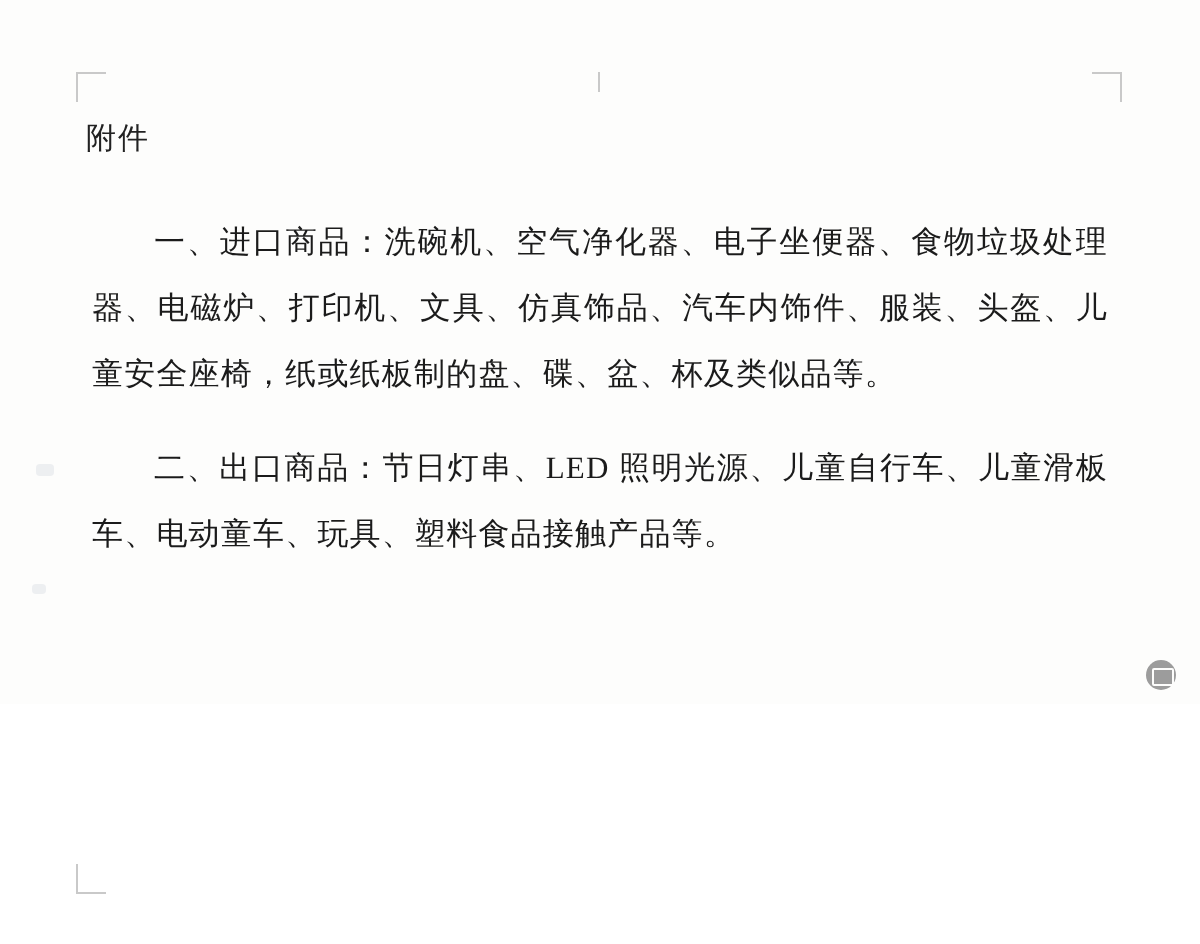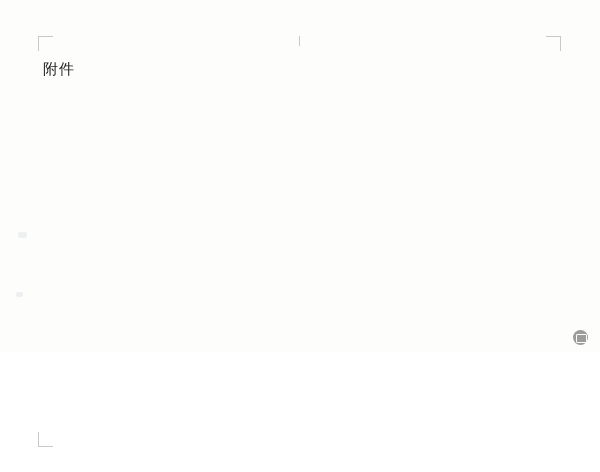--- a/index.html
+++ b/index.html
@@ -154,21 +154,23 @@
   <div class="artifact a1"></div>
   <div class="artifact a2"></div>
 
   <div class="doc-body">
 
     <div class="attach-label">附件</div>
 
     <div class="doc-title">
     </div>
 
+    <p class="para">一、进口商品：洗碗机、空气净化器、电子坐便器、食物垃圾处理器、电磁炉、打印机、文具、仿真饰品、汽车内饰件、服装、头盔、儿童安全座椅，纸或纸板制的盘、碟、盆、杯及类似品等。</p>
 
+    <p class="para">二、出口商品：节日灯串、LED 照明光源、儿童自行车、儿童滑板车、电动童车、玩具、塑料食品接触产品等。</p>
 
   </div>
 
   <div class="watermark">
     <span class="tt-logo"></span>
   </div>
 
 </div>
 
 </body></html>

